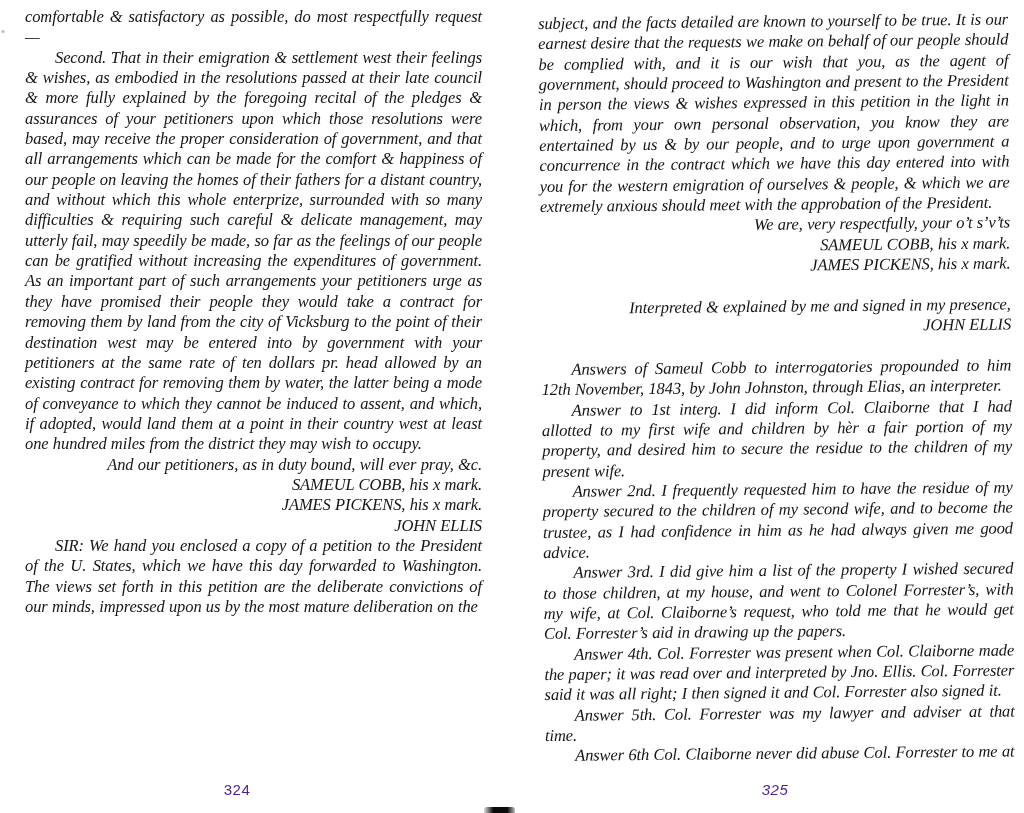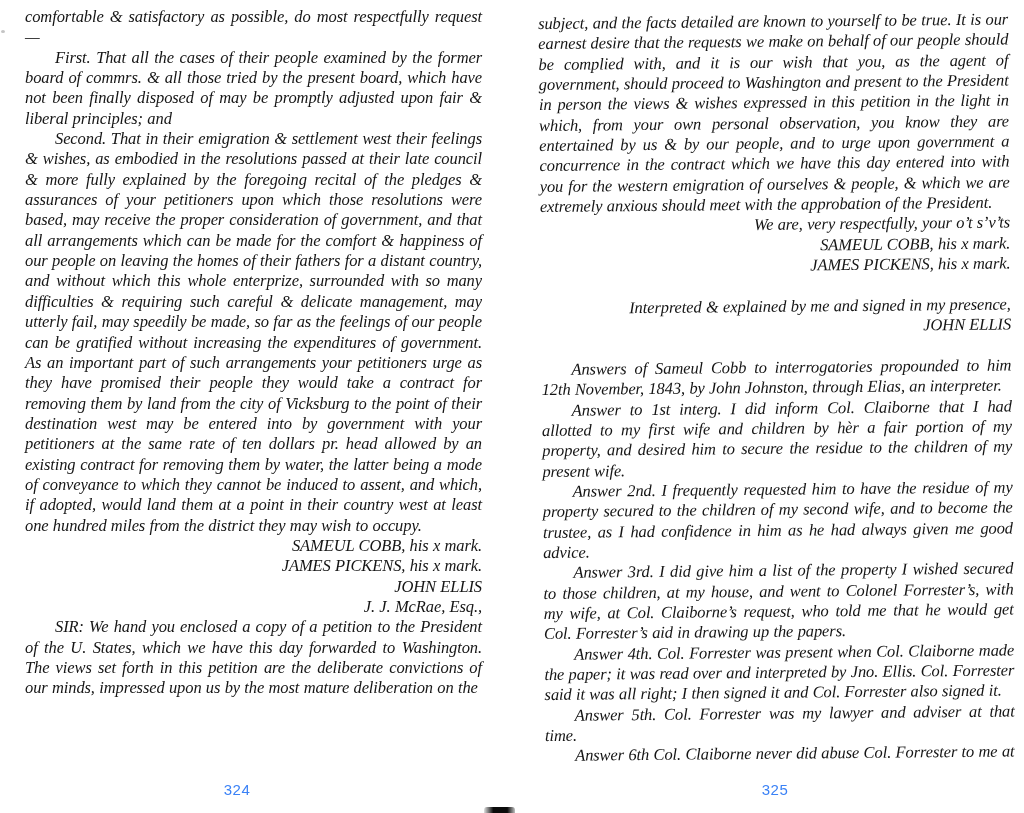--- a/index.html
+++ b/index.html
@@ -35,24 +35,24 @@
   }
   .pagenum {
     position: absolute;
     top: 781px;
     width: 44px;
     text-align: center;
     font-family: "Liberation Sans", "DejaVu Sans", sans-serif;
     font-style: normal;
     font-size: 15px;
     letter-spacing: 0.5px;
-    color: #3b82f6;
+    color: #4c1d95;
   }
   .pagenum-left { left: 215px; }
-  .pagenum-right { left: 753px; }
+  .pagenum-right { left: 753px; font-style: italic; }
   .scan-mark-bottom {
     position: absolute;
     left: 484px; top: 807px;
     width: 31px; height: 7px;
     background: linear-gradient(to right, rgba(0,0,0,0.12), #0b0b0b 30%, #0b0b0b 75%, rgba(0,0,0,0.25));
     border-radius: 3px 3px 0 0;
   }
   .scan-speck-left {
     position: absolute;
     left: 1px; top: 30px;
@@ -61,26 +61,25 @@
     border-radius: 50%;
   }
 </style>
 </head>
 <body>
 
 <div class="spread">
 
   <section class="page page-left">
     <p class="flow">comfortable &amp; satisfactory as possible, do most respectfully request—</p>
-    <p class="flow indent">First. That all the cases of their people examined by the former board of commrs. &amp; all those tried by the present board, which have not been finally disposed of may be promptly adjusted upon fair &amp; liberal principles; and</p>
     <p class="flow indent">Second. That in their emigration &amp; settlement west their feelings &amp; wishes, as embodied in the resolutions passed at their late council &amp; more fully explained by the foregoing recital of the pledges &amp; assurances of your petitioners upon which those resolutions were based, may receive the proper consideration of government, and that all arrangements which can be made for the comfort &amp; happiness of our people on leaving the homes of their fathers for a distant country, and without which this whole enterprize, surrounded with so many difficulties &amp; requiring such careful &amp; delicate management, may utterly fail, may speedily be made, so far as the feelings of our people can be gratified without increasing the expenditures of government. As an important part of such arrangements your petitioners urge as they have promised their people they would take a contract for removing them by land from the city of Vicksburg to the point of their destination west may be entered into by government with your petitioners at the same rate of ten dollars pr. head allowed by an existing contract for removing them by water, the latter being a mode of conveyance to which they cannot be induced to assent, and which, if adopted, would land them at a point in their country west at least one hundred miles from the district they may wish to occupy.</p>
+    <p class="right">And our petitioners, as in duty bound, will ever pray,  &amp;c.</p>
     <p class="right">SAMEUL COBB, his x mark.</p>
     <p class="right">JAMES PICKENS, his x mark.</p>
     <p class="right">JOHN ELLIS</p>
-    <p class="right">J. J. McRae, Esq.,</p>
     <p class="flow indent">SIR: We hand you enclosed a copy of a petition to the President of the U. States, which we have this day forwarded to Washington. The views set forth in this petition are the deliberate convictions of our minds, impressed upon us by the most mature deliberation on the</p>
   </section>
 
   <div class="pagenum pagenum-left">324</div>
 
   <section class="page page-right">
     <p class="flow">subject, and the facts detailed are known to yourself to be true. It is our earnest desire that the requests we make on behalf of our people should be complied with, and it is our wish that you, as the agent of government, should proceed to Washington and present to the President in person the views &amp; wishes expressed in this petition in the light in which, from your own personal observation, you know they are entertained by us  &amp; by our people, and to urge upon government a concurrence in the contract which we have this day entered into with you for the western emigration of ourselves &amp; people, &amp; which we are extremely anxious should meet with the approbation of the President.</p>
     <p class="right">We are, very respectfully, your o’t s’v’ts</p>
     <p class="right">SAMEUL COBB, his x mark.</p>
     <p class="right">JAMES PICKENS, his x mark.</p>

